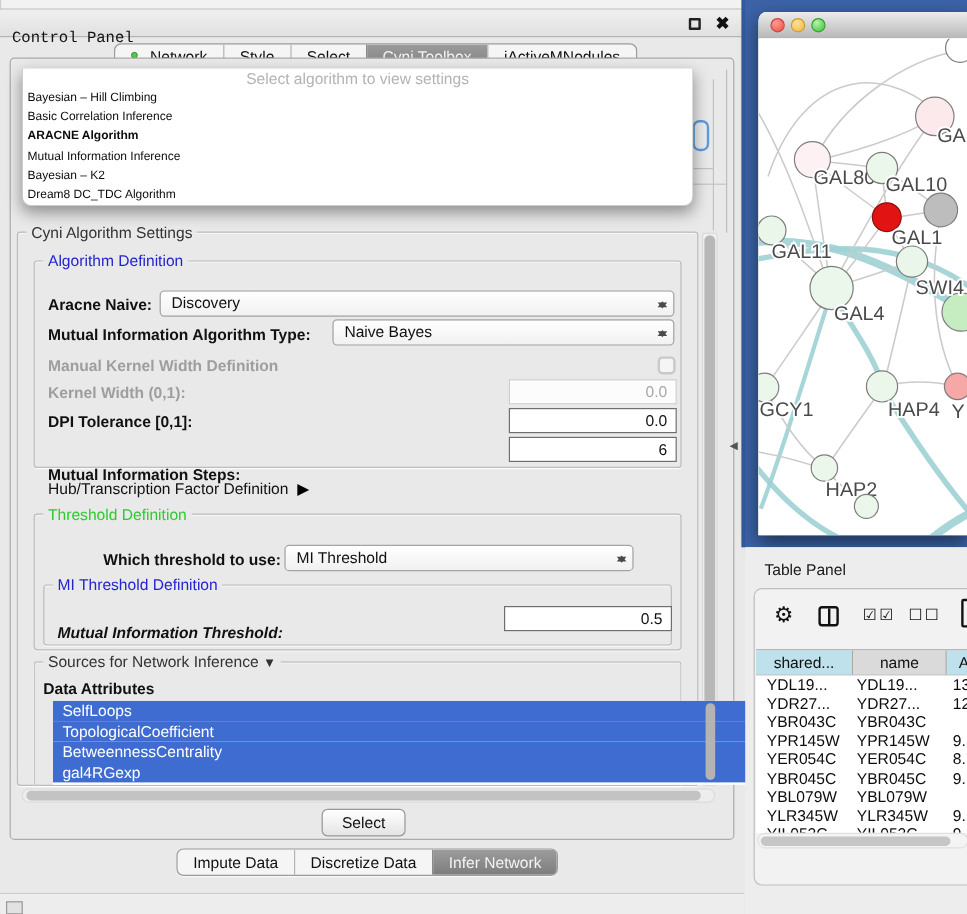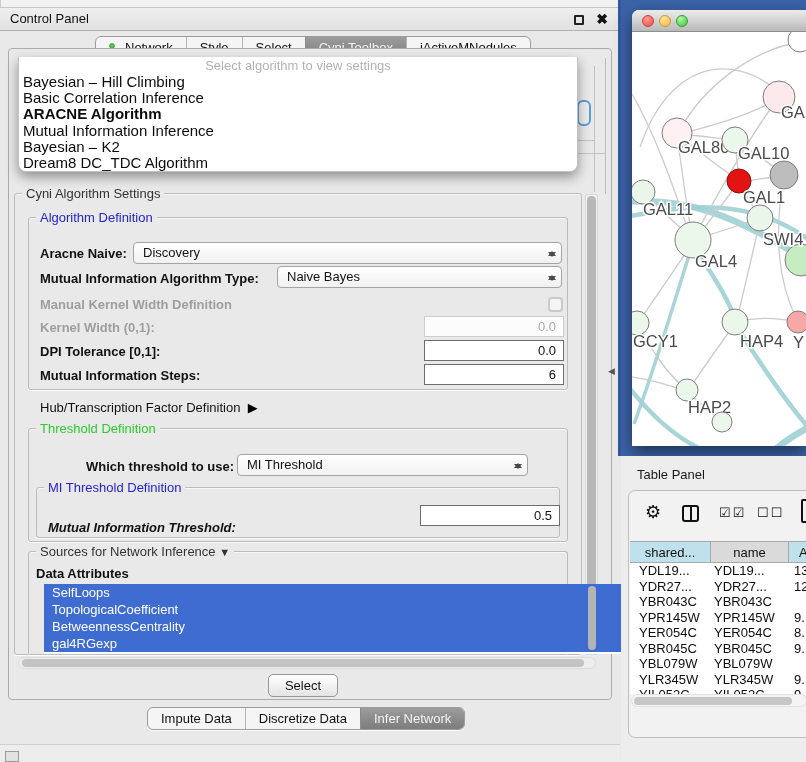--- a/index.html
+++ b/index.html
@@ -3,21 +3,21 @@
 <meta charset="utf-8">
 <style>
   * { margin:0; padding:0; box-sizing:border-box; }
   html,body { width:806px; height:762px; font-family:"Liberation Sans", sans-serif; }
   #root { position:relative; width:806px; height:762px; background:#e9e9e9; overflow:hidden; font-size:13px; color:#1a1a1a; }
   .abs { position:absolute; }
 
   
   .cp-top { left:0; top:0; width:620px; height:8px; background:#f2f2f2; border-left:1px solid #cfcfcf; }
   .cp-titlebar { left:0; top:7px; width:620px; height:24px; background:linear-gradient(#efefef,#e1e1e1); border-top:1px solid #c6c6c6; border-bottom:1px solid #b4b4b4; }
-  .cp-title { position:absolute; left:10px; top:3px; font-size:13px; color:#111; }
+  .cp-title { position:absolute; left:10px; top:16px; font-size:13px; color:#111;font-family:Liberation Mono, monospace; }
   .win-float { position:absolute; right:36px; top:7px; width:10px; height:10px; border:2px solid #222; border-radius:1px; }
   .win-close { position:absolute; right:12px; top:3px; font-size:14px; font-weight:700; color:#111; }
 
   
   .tabbar { height:23px; display:flex; border:1px solid #9c9c9c; border-radius:6px; background:#f5f5f5; overflow:hidden; box-shadow:0 1px 0 rgba(255,255,255,.7); }
   .tab { padding:0 13px; line-height:22px; font-size:13px; color:#111; border-left:1px solid #b5b5b5; display:flex; align-items:center; gap:5px; white-space:nowrap; }
   .tab:first-child { border-left:none; }
   .tab.sel { background:linear-gradient(#9c9c9c,#7d7d7d); color:#f4f4f4; border-left-color:#8a8a8a; }
   .top-tabs { left:95px; top:36px; }
   .bot-tabs { left:147px; top:707px; }
@@ -29,21 +29,21 @@
   
   .focus-stub { left:577px; top:100px; width:14px; height:26px; border:2px solid #5b9ddb; border-radius:6px; background:#ececec; z-index:6; }
   .frag-v1 { left:594px; top:66px; width:1px; height:126px; background:#c2c2c2; z-index:5; }
   .frag-v2 { left:605px; top:58px; width:1px; height:136px; background:#bdbdbd; z-index:5; }
   .frag-h1 { left:578px; top:140px; width:17px; height:1px; background:#c2c2c2; z-index:5; }
   .frag-h2 { left:578px; top:153px; width:28px; height:1px; background:#c2c2c2; z-index:5; }
 
   
   .algo-popup { left:18px; top:57px; width:560px; height:115px; background:#fff; border:1px solid #c2c2c2; border-top:none; border-radius:0 0 8px 8px; box-shadow:0 5px 12px rgba(0,0,0,.38); z-index:40; overflow:hidden; }
   .popup-prompt { height:17px; line-height:17px; text-align:center; color:#b3b3b3; font-size:13px; }
-  .popup-item { height:16.2px; line-height:16.2px; padding-left:4px; font-size:15px; color:#0c0c0c; }
+  .popup-item { height:16.2px; line-height:16.2px; padding-left:4px; font-size:10px; color:#0c0c0c; }
   .popup-item.bold { font-weight:700; }
 
   
   .groupbox { border:1px solid #bcbcbc; border-radius:3px; box-shadow:0 1px 0 rgba(255,255,255,.8), inset 0 1px 0 rgba(255,255,255,.6); }
   .gtitle { position:absolute; background:#e9e9e9; padding:0 4px; font-size:13px; line-height:14px; }
   .t-dark { color:#333; } .t-blue { color:#2424cf; } .t-green { color:#2ecb2e; }
 
   .settings-group { left:14px; top:193px; width:568px; height:462px; }
   .vscroll { left:585px; top:194px; width:13px; height:461px; background:#f0f0f0; border:1px solid #dadada; border-radius:2px; }
   .vscroll .thumb { position:absolute; left:1px; top:1px; width:9px; height:457px; background:#b7b7b7; border-radius:5px; }
@@ -206,21 +206,21 @@
 
   <div class="lbl dis" style="left:40px; top:297px;">Manual Kernel Width Definition</div>
   <div class="checkbox" style="left:548px; top:297px;"></div>
 
   <div class="lbl dis" style="left:40px; top:320px;">Kernel Width (0,1):</div>
   <input class="field dis" style="left: 424px; top: 316px; width: 140px;" readonly="" value="0.0">
 
   <div class="lbl" style="left:40px; top:344px;">DPI Tolerance [0,1]:</div>
   <input class="field en" style="left: 424px; top: 340px; width: 140px;" value="0.0">
 
-  <div class="lbl" style="left:40px; top:368px;text-align:right;">Mutual Information Steps:</div>
+  <div class="lbl" style="left:40px; top:388px;text-align:right;">Mutual Information Steps:</div>
   <input class="field en" style="left: 424px; top: 364px; width: 140px;" value="6">
 
   <div class="lbl plain" style="left:40px; top:400px;">
     <span>Hub/Transcription Factor Definition</span>&nbsp;
     <span class="arrow-r">▶</span>
   </div>
 
   <div class="abs groupbox thr-group"></div>
   <div class="abs gtitle t-green" style="left:36px; top:422px;">Threshold Definition</div>
 

